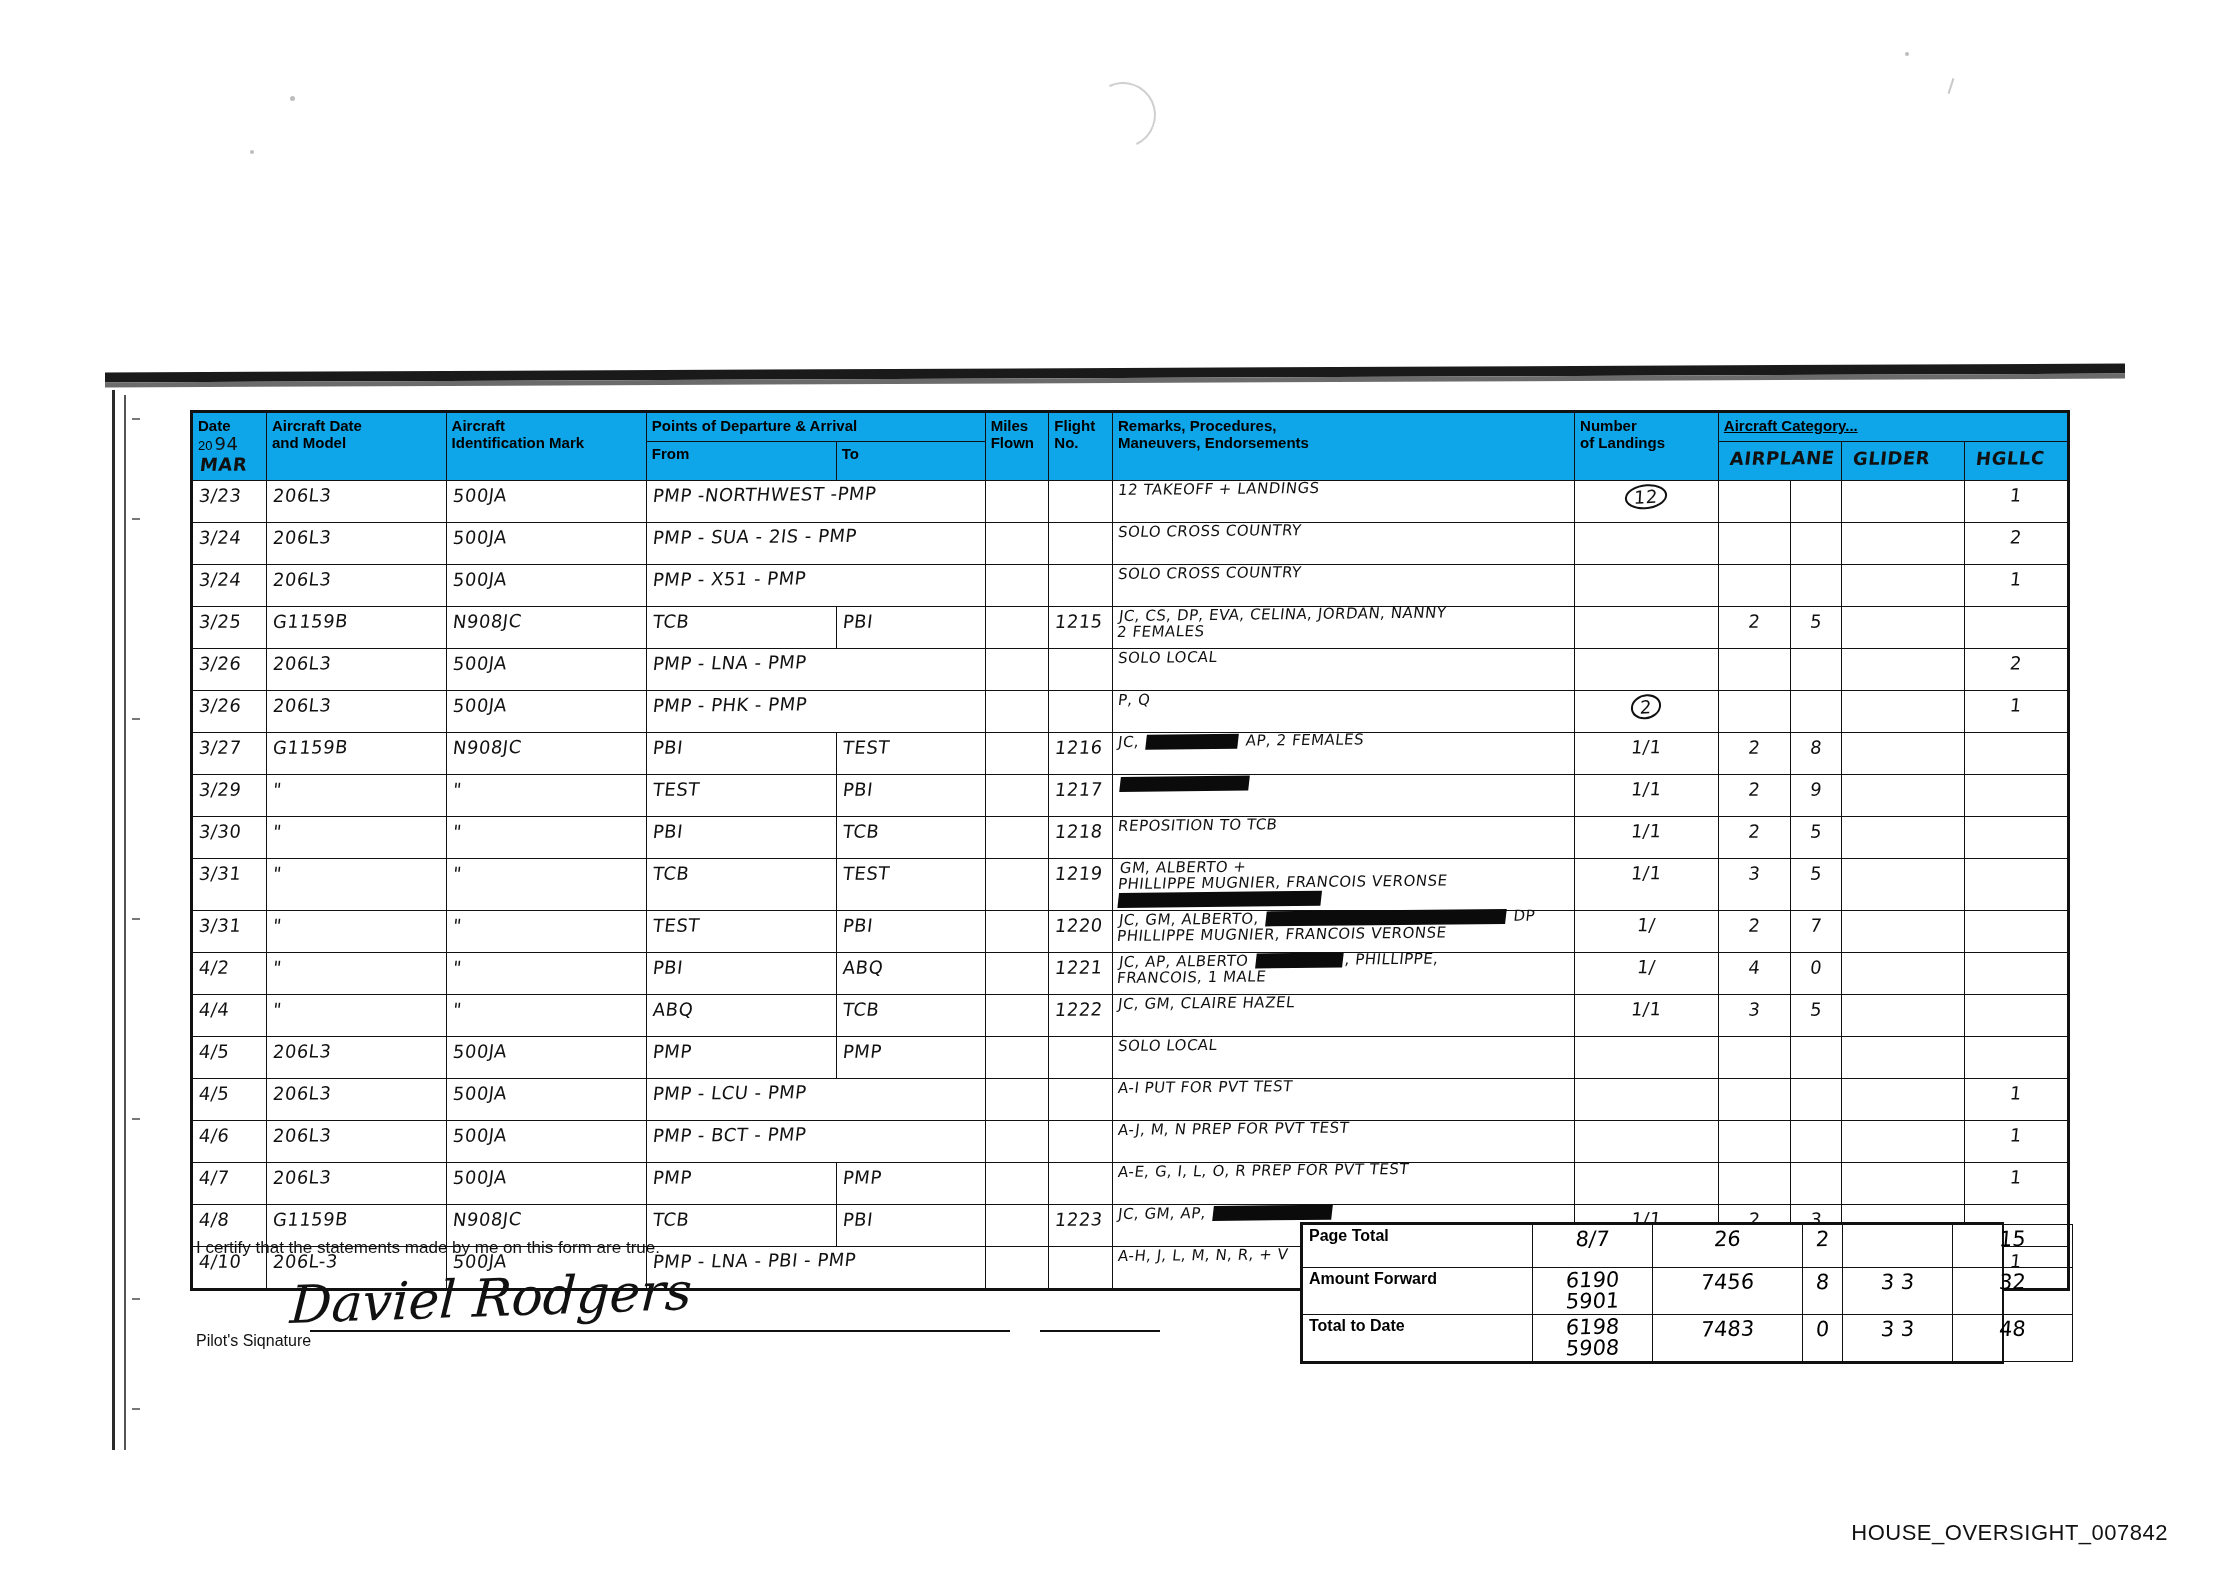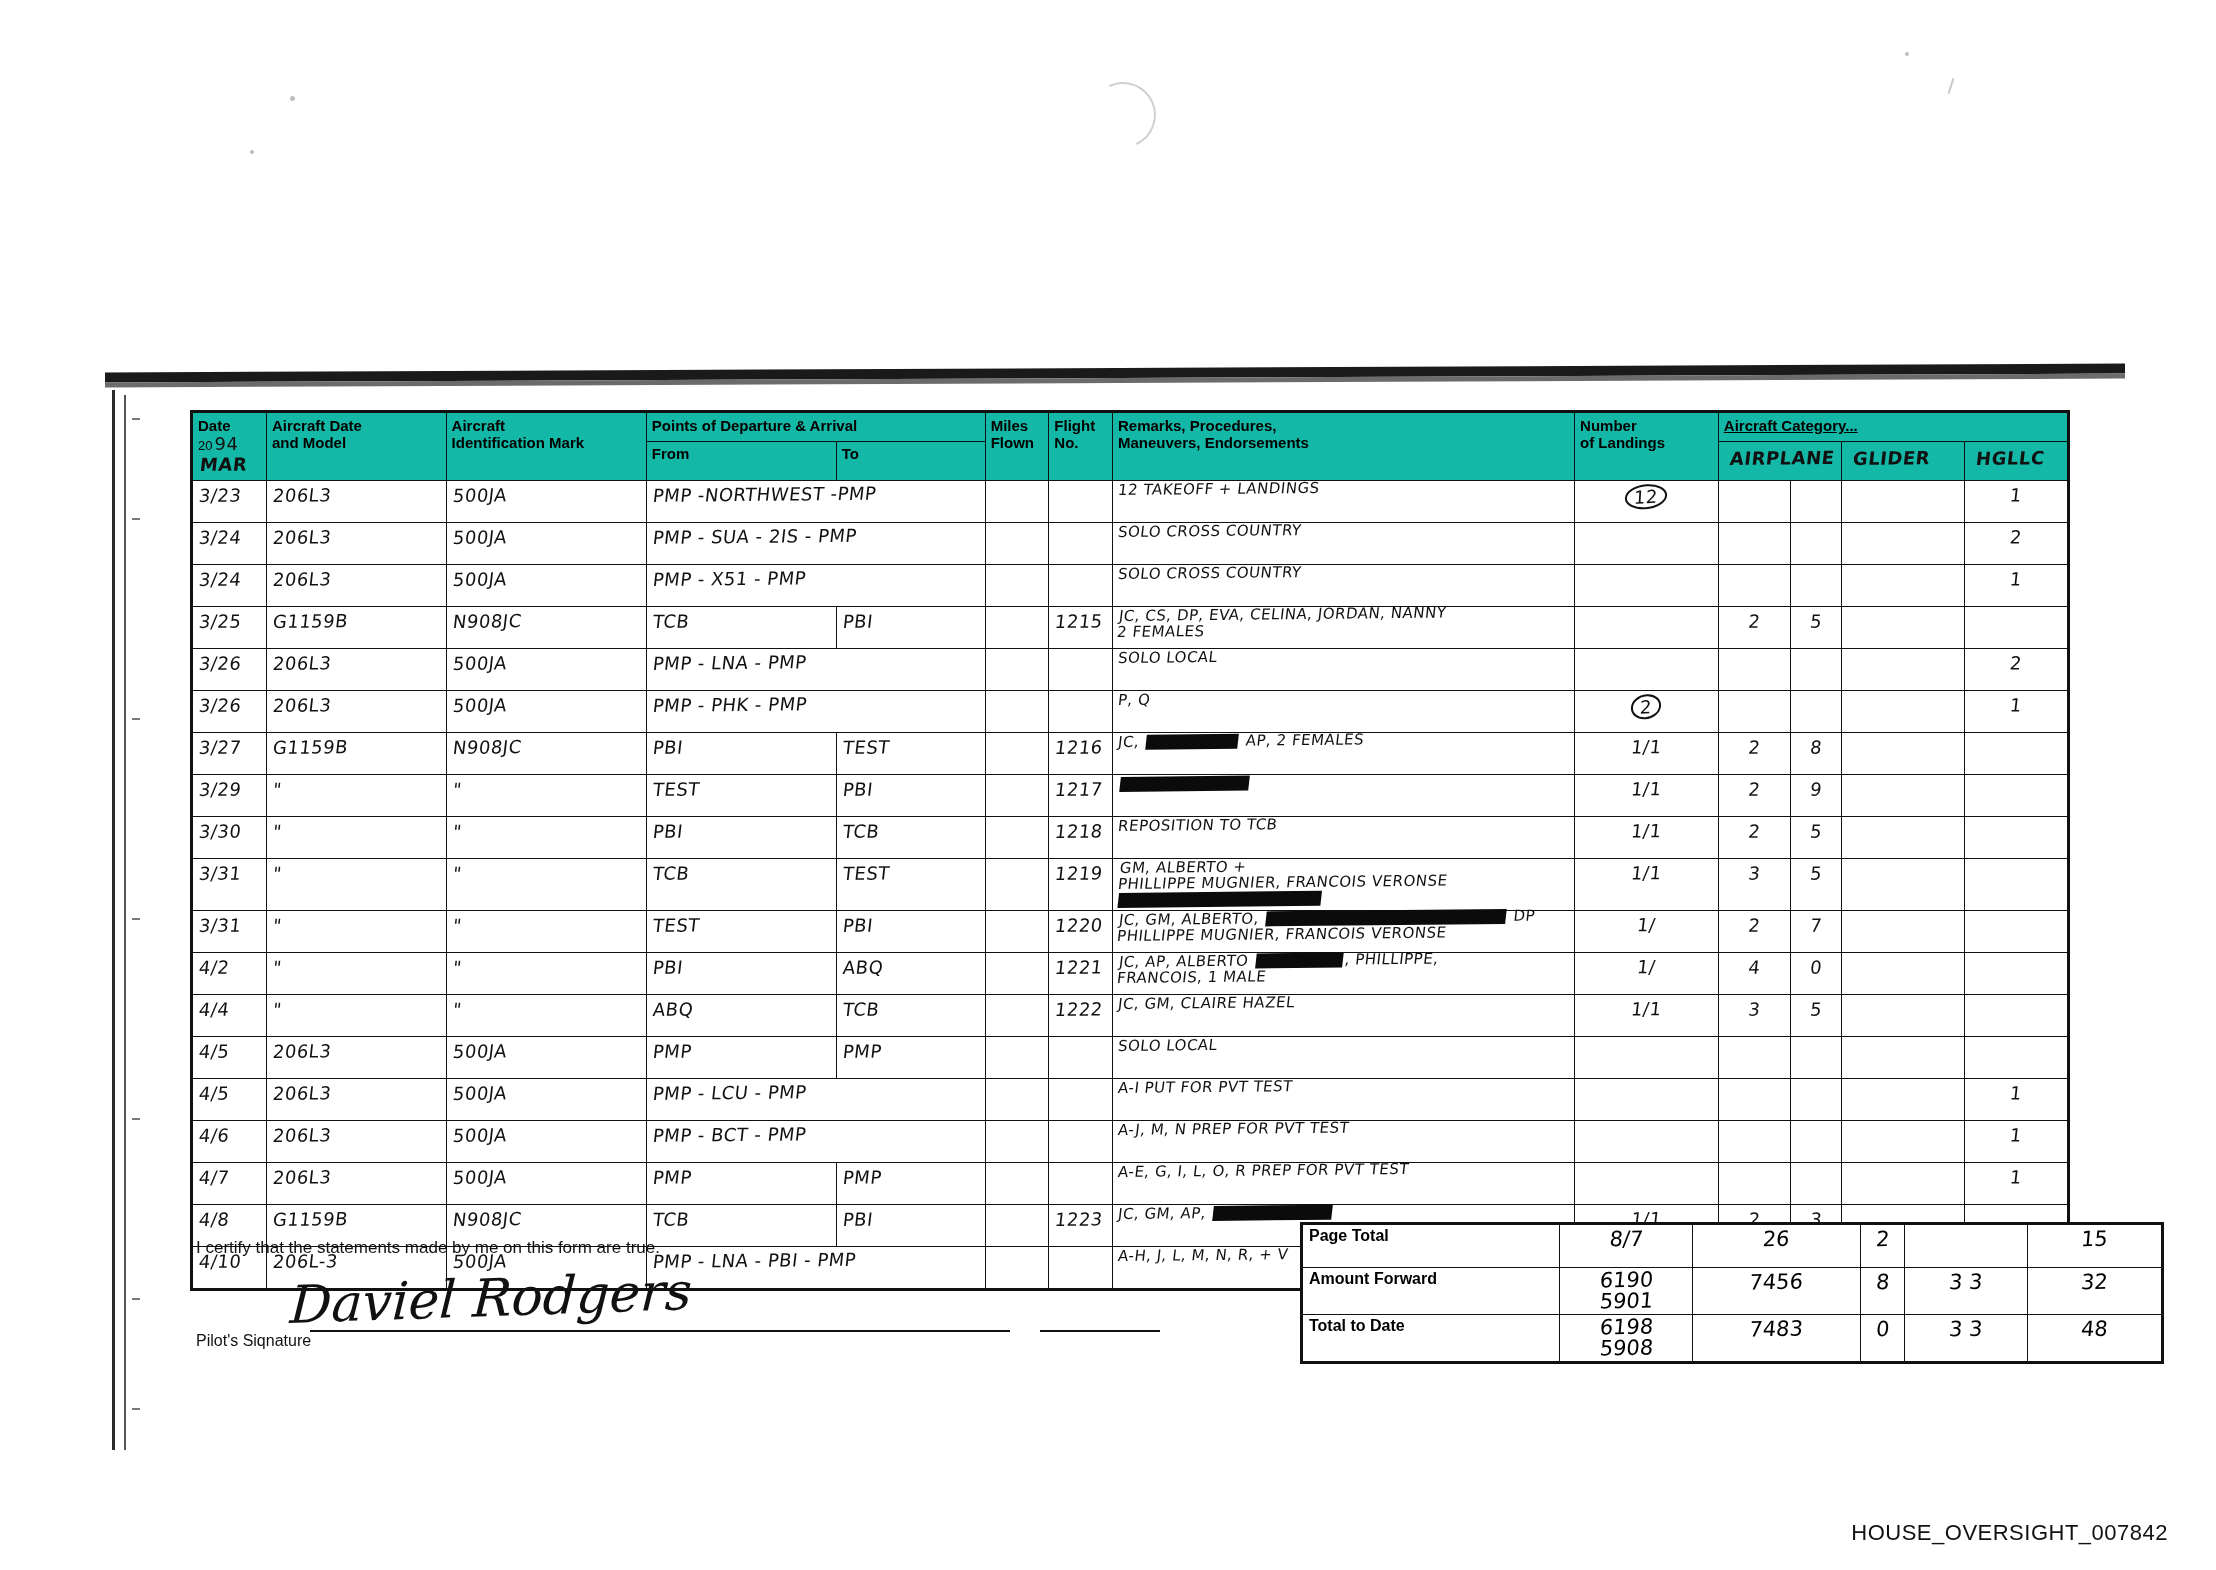--- a/index.html
+++ b/index.html
@@ -40,21 +40,21 @@
     width:1880px;
     border:2px solid #111;
     background:#fff;
     box-sizing:border-box;
   }
   table{border-collapse:collapse;width:100%;table-layout:fixed;}
   th,td{border:1px solid #111;padding:0;vertical-align:top;}
   thead th{
     font-size:15px;font-weight:bold;text-align:left;
     padding:4px 5px;line-height:1.15;
-    background:#14b8a6;
+    background:#0ea5e9;
   }
   .hdr-sub{font-weight:bold;font-size:15px;padding:3px 5px;}
   .rowcell{
     height:41px;
     position:relative;
   }
   
   .hw{
     font-family:"DejaVu Sans", sans-serif;
     font-size:23px;
@@ -106,21 +106,21 @@
   }
   .sig-rule{
     position:absolute;left:310px;top:1330px;width:700px;height:2px;background:#111;
   }
   .sig-rule2{
     position:absolute;left:1040px;top:1330px;width:120px;height:2px;background:#111;
   }
 
   
   .totals{
-    position:absolute;left:1300px;top:1222px;width:864px;
+    position:absolute;left:1300px;top:1222px;width:704px;
     border:2px solid #111;background:#fff;
     box-sizing:border-box;
   }
   .totals table{table-layout:fixed;}
   .totals td{border:1px solid #111;height:38px;font-size:16px;font-weight:bold;padding:2px 6px;}
   .totals .lbl{font-weight:bold;}
   .totals .hwv{font-family:"DejaVu Sans",sans-serif;font-size:21px;font-weight:normal;transform:rotate(-1deg) skewX(-6deg);display:block;text-align:center;}
   .stack{line-height:1.0;font-size:17px;text-align:center;}
 
   

